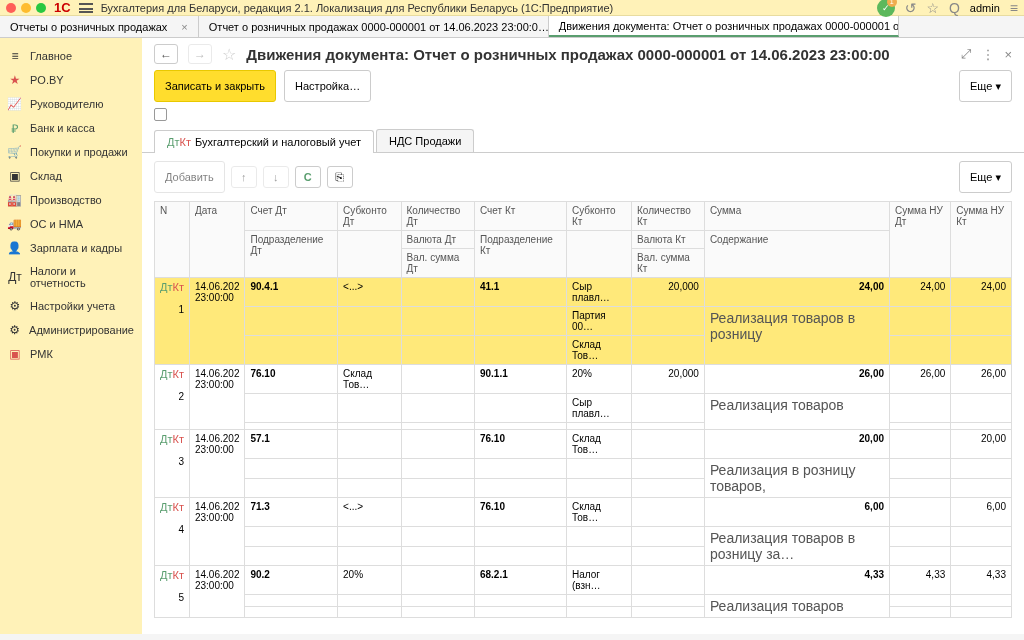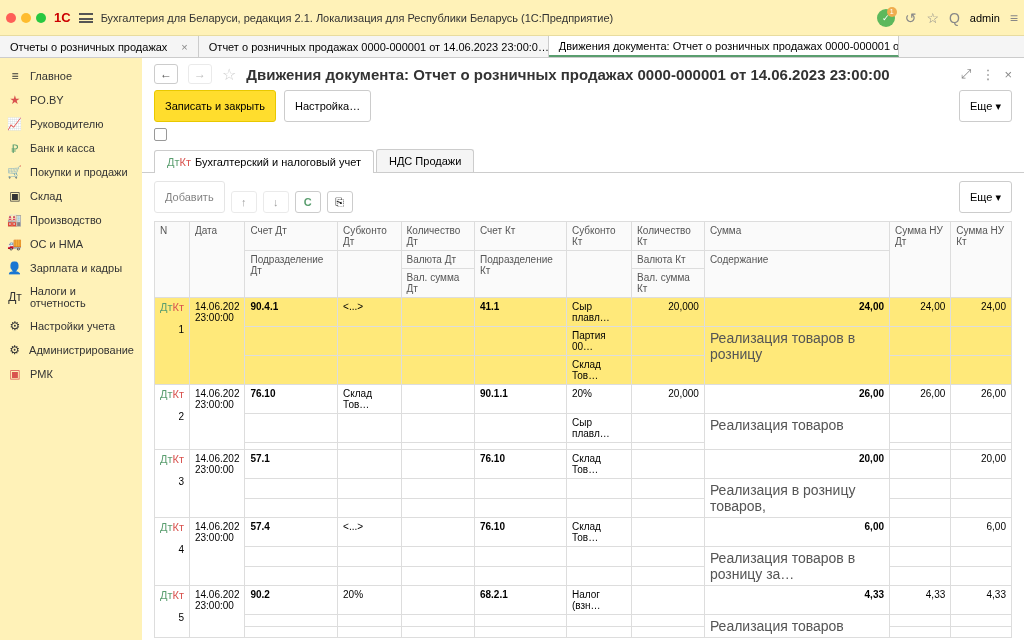--- a/index.html
+++ b/index.html
@@ -1,17 +1,17 @@
 <!DOCTYPE html>
 <html><head>
 <meta charset="utf-8">
 <style>
 *{box-sizing:border-box;margin:0;padding:0;font-family:Arial,sans-serif;font-size:11px;}
 body{background:#f5f5f5;width:1024px;height:640px;overflow:hidden;}
-.titlebar{height:36px;background:#fff2b8;display:flex;align-items:center;padding:0 6px;gap:8px;border-bottom:1px solid #e8dca0;}
+.titlebar{height:16px;background:#fff2b8;display:flex;align-items:center;padding:0 6px;gap:8px;border-bottom:1px solid #e8dca0;}
 .traffic{display:flex;gap:5px;}
 .dot{width:10px;height:10px;border-radius:50%;}
 .dot.r{background:#ff5f57;}.dot.y{background:#febc2e;}.dot.g{background:#28c840;}
 .logo{color:#c00;font-weight:bold;font-size:13px;}
 .hamb{width:14px;height:10px;border-top:2px solid #555;border-bottom:2px solid #555;position:relative;}
 .hamb:before{content:"";position:absolute;top:3px;left:0;right:0;height:2px;background:#555;}
 .title-text{flex:1;color:#333;}
 .tb-right{display:flex;align-items:center;gap:10px;}
 .bell{width:18px;height:18px;background:#5cb85c;border-radius:50%;color:#fff;display:flex;align-items:center;justify-content:center;font-size:9px;position:relative;}
 .bell:after{content:"1";position:absolute;top:-2px;right:-2px;background:#f0ad4e;color:#fff;border-radius:50%;width:10px;height:10px;font-size:7px;display:flex;align-items:center;justify-content:center;}
@@ -35,21 +35,21 @@
 .btn.yellow{background:#ffdd2d;border-color:#e8c800;}
 .btn.more{margin-left:auto;}
 .chk-row{padding:0 12px 8px;display:flex;align-items:center;gap:6px;color:#555;}
 .chk{width:13px;height:13px;border:1px solid #999;border-radius:2px;}
 .subtabs{display:flex;padding:0 12px;border-bottom:1px solid #ccc;}
 .subtab{padding:5px 12px;border:1px solid #ccc;border-bottom:none;border-radius:3px 3px 0 0;margin-right:2px;background:#f5f5f5;display:flex;align-items:center;gap:4px;}
 .subtab.active{background:#fff;position:relative;top:1px;}
 .dtKt{font-size:8px;}
 .dtKt .dt{color:#5a9e6f;}
 .dtKt .kt{color:#d9534f;}
-.grid-tb{padding:8px 12px;display:flex;align-items:flex-end;gap:6px;}
+.grid-tb{padding:8px 12px;display:flex;align-items:center;gap:6px;}
 .gbtn{width:26px;height:22px;border:1px solid #ccc;border-radius:3px;background:#fff;display:flex;align-items:center;justify-content:center;cursor:pointer;}
 .gbtn.dis{opacity:.4;cursor:default;}
 .gbtn.refresh{color:#5a9e6f;font-weight:bold;}
 .grid-wrap{flex:1;overflow:auto;padding:0 12px 12px;}
 table{width:100%;border-collapse:collapse;}
 th,td{border:1px solid #ddd;padding:3px 5px;text-align:left;vertical-align:top;font-size:10px;}
 th{background:#fafafa;color:#555;font-weight:normal;}
 .num{text-align:right;}
 .row1{background:#fff6cc;}
 .row1.sel{background:#ffe97a;}
@@ -311,21 +311,21 @@
               <td></td>
               <td></td>
               <td></td>
               <td></td>
               <td></td>
               <td></td>
   </tr>
             <tr class="">
     <td rowspan="3" class="num"><span class="dtKt"><span class="dt">Дт</span><span class="kt">Кт</span></span><br><br>4</td>
     <td rowspan="3">14.06.202<br>23:00:00</td>
-    <td class="bold">57.4</td>
+    <td class="bold">71.3</td>
               <td>&lt;...&gt;</td>
               <td></td>
     <td class="bold">76.10</td>
               <td>Склад Тов…</td>
               <td class="num"></td>
     <td class="num bold">6,00</td>
               <td class="num"></td>
               <td class="num">6,00</td>
   </tr>
   <tr class="">

